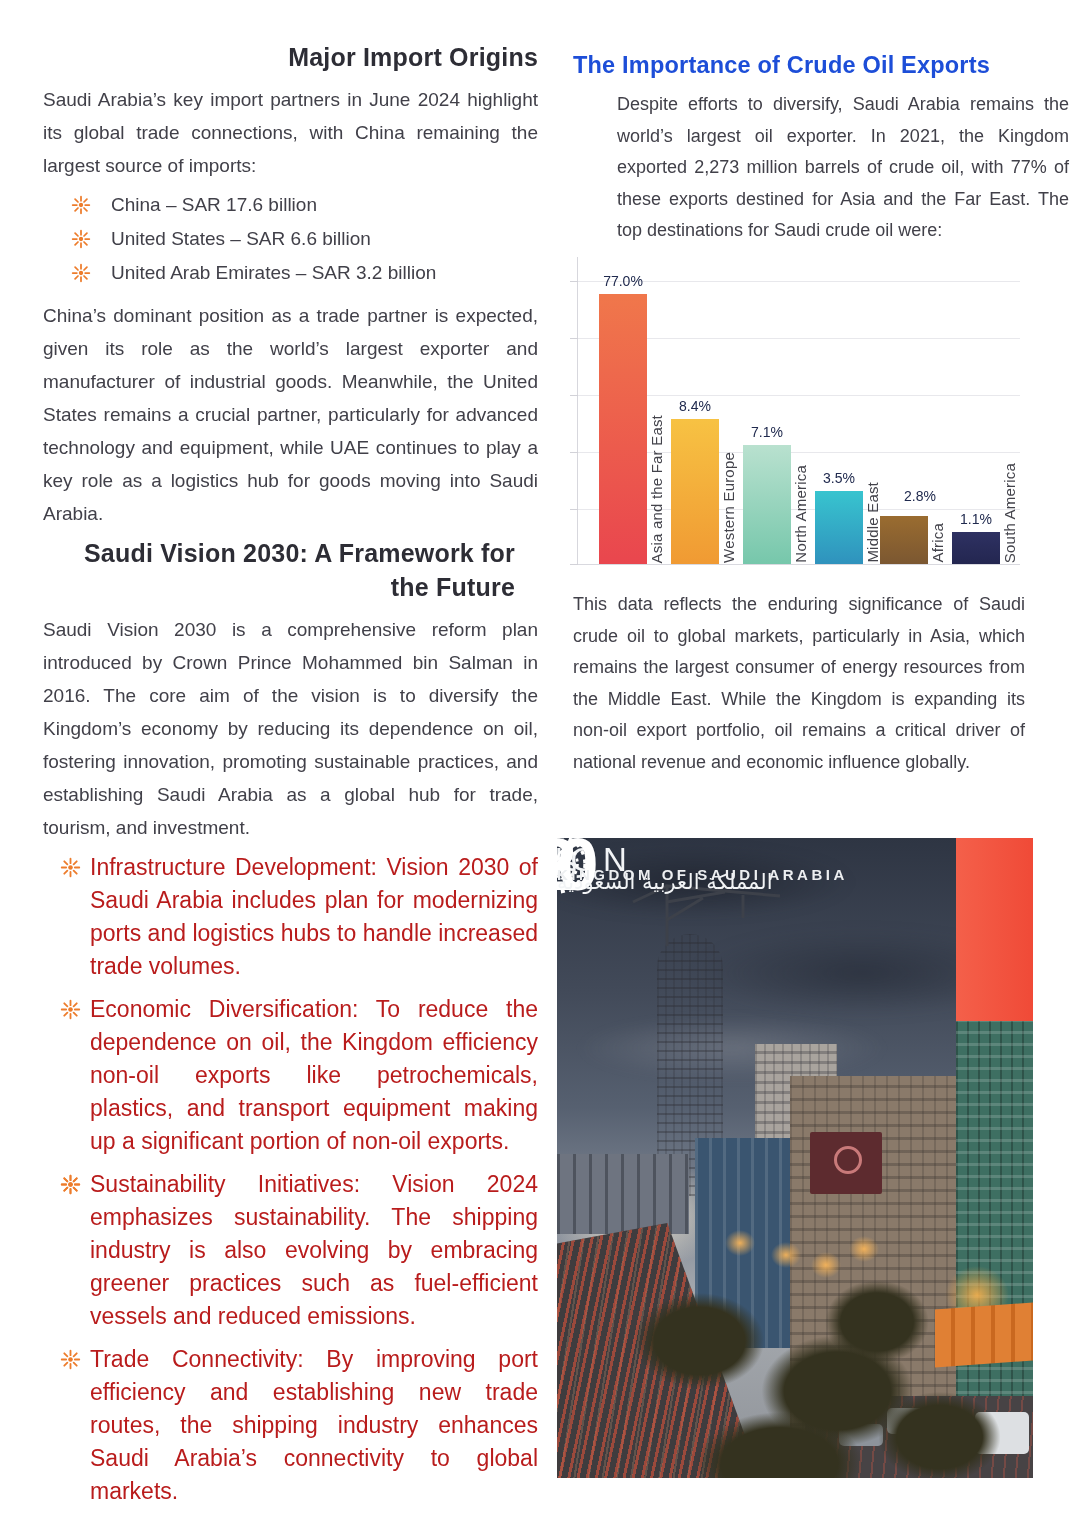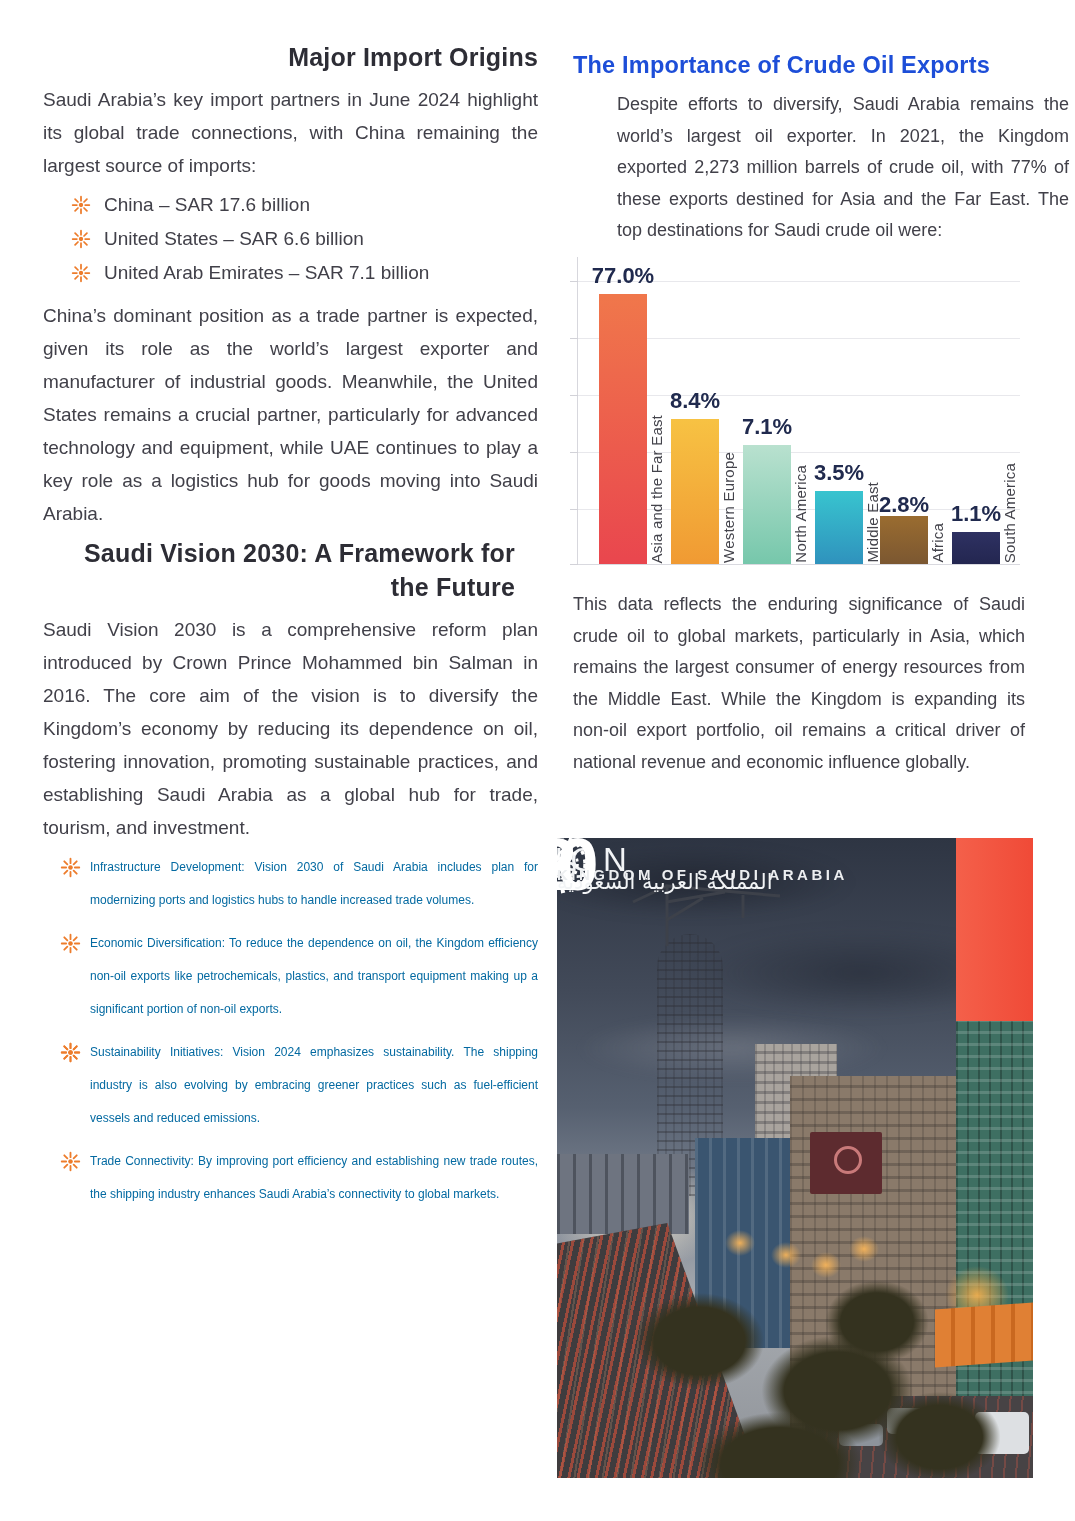--- a/index.html
+++ b/index.html
@@ -13,35 +13,35 @@
   .section-heading{
     font-size:25px;font-weight:700;color:#2d2d35;line-height:34px;margin:0 0 9px;letter-spacing:.2px;text-align:right;
   }
   .section-heading.wrap2{max-width:472px;margin-top:6px;}
   .rc-heading{position:absolute;left:573px;top:52px;font-size:23.5px;font-weight:700;color:#1d4ed8;white-space:nowrap;margin:0;letter-spacing:.2px;}
   p.body{font-size:19px;line-height:33px;color:#414049;text-align:justify;margin:0 0 6px;}
   p.rc{font-size:18px;line-height:31.5px;width:452px;position:absolute;left:573px;color:#414049;text-align:justify;margin:0;}
 
   
   .simple-bullets{list-style:none;margin:5px 0 9px;padding:0 0 0 28px;}
-  .simple-bullets li{display:flex;align-items:center;gap:13px;font-size:19px;color:#414049;line-height:34px;}
+  .simple-bullets li{display:flex;align-items:center;gap:20px;font-size:19px;color:#414049;line-height:34px;}
   .rich-bullets{list-style:none;margin:7px 0 0;padding:0;}
-  .rich-bullets li{position:relative;padding-left:47px;margin-bottom:10px;font-size:12px;line-height:33px;color:#0369a1;text-align:justify;}
+  .rich-bullets li{position:relative;padding-left:47px;margin-bottom:10px;font-size:23px;line-height:33px;color:#b91c1c;text-align:justify;}
   .rich-bullets .star-icon{position:absolute;left:17px;top:6px;}
   .star-icon{display:inline-flex;flex:0 0 auto;}
 
   
   .chart-wrap{position:absolute;left:577px;top:253px;width:443px;height:312px;}
   .y-axis{position:absolute;left:0;top:4px;bottom:0;width:1px;background:#d7d7dd;}
   .grid-line{position:absolute;left:0;width:443px;height:1px;background:#e8e8ec;}
   .grid-line.baseline{background:#d9d9df;}
   .tick{position:absolute;left:-7px;width:8px;height:1px;background:#d2d2d8;}
   .bar-group{position:absolute;bottom:1px;width:48px;}
   .bar{width:48px;}
-  .bar-value{position:absolute;left:50%;transform:translateX(-50%);white-space:nowrap;font-weight:700;font-size:22px;color:#202a4e;}
+  .bar-value{position:absolute;left:50%;transform:translateX(-50%);white-space:nowrap;font-weight:400;font-size:14px;color:#202a4e;}
   .bar-cat{
     position:absolute;left:49px;bottom:1px;writing-mode:vertical-rl;transform:rotate(180deg);
     font-size:15px;color:#43434b;white-space:nowrap;letter-spacing:.2px;
   }
 
   
   .photo{
     position:absolute;left:557px;top:838px;width:476px;height:640px;overflow:hidden;
     background:linear-gradient(180deg,#2e3543 0%,#424a59 24%,#566070 42%,#7f8794 58%,#a7abb0 72%,#8e9298 100%);
   }
@@ -126,21 +126,21 @@
     </li>
     <li>
       <span class="star-icon">
         <svg viewBox="0 0 24 24" width="20" height="20">
             <g stroke="#ED7C2B" stroke-width="2.1" stroke-linecap="round" fill="none">
               <path d="M12 2v5M12 17v5M2 12h5M17 12h5M4.9 4.9l3.5 3.5M15.6 15.6l3.5 3.5M19.1 4.9l-3.5 3.5M8.4 15.6l-3.5 3.5"></path>
             </g>
             <circle cx="12" cy="12" r="2.6" fill="#ED7C2B"></circle>
           </svg>
       </span>
-      <span>United Arab Emirates – SAR 7.1 billion</span>
+      <span>United Arab Emirates – SAR 3.2 billion</span>
     </li>
   </ul>
 
   <p class="body">China’s dominant position as a trade partner is expected, given its role as the world’s largest exporter and manufacturer of industrial goods. Meanwhile, the United States remains a crucial partner, particularly for advanced technology and equipment, while UAE continues to play a key role as a logistics hub for goods moving into Saudi Arabia.</p>
 
   <h2 class="section-heading wrap2">Saudi Vision 2030: A Framework for the Future</h2>
   <p class="body">Saudi Vision 2030 is a comprehensive reform plan introduced by Crown Prince Mohammed bin Salman in 2016. The core aim of the vision is to diversify the Kingdom’s economy by reducing its dependence on oil, fostering innovation, promoting sustainable practices, and establishing Saudi Arabia as a global hub for trade, tourism, and investment.</p>
 
   <ul class="rich-bullets">
     <li>
@@ -232,21 +232,21 @@
         <div class="bar-value" style="bottom: 124px;">7.1%</div>
         <div class="bar" style="height: 119px; background: linear-gradient(rgb(185, 225, 207), rgb(118, 199, 171));"></div>
         <div class="bar-cat">North America</div>
       </div>
       <div class="bar-group" style="left: 238px;">
         <div class="bar-value" style="bottom: 78px;">3.5%</div>
         <div class="bar" style="height: 73px; background: linear-gradient(rgb(56, 196, 207), rgb(47, 146, 189));"></div>
         <div class="bar-cat">Middle East</div>
       </div>
       <div class="bar-group" style="left: 303px;">
-        <div class="bar-value" style="bottom: 46px;">2.8%</div>
+        <div class="bar-value" style="bottom: 60px; margin-left: 16px;">2.8%</div>
         <div class="bar" style="height: 48px; background: linear-gradient(rgb(154, 108, 48), rgb(123, 87, 49));"></div>
         <div class="bar-cat">Africa</div>
       </div>
       <div class="bar-group" style="left: 375px;">
         <div class="bar-value" style="bottom: 37px;">1.1%</div>
         <div class="bar" style="height: 32px; background: linear-gradient(rgb(46, 49, 98), rgb(35, 38, 80));"></div>
         <div class="bar-cat">South America</div>
       </div>
     </div>
 </div>

